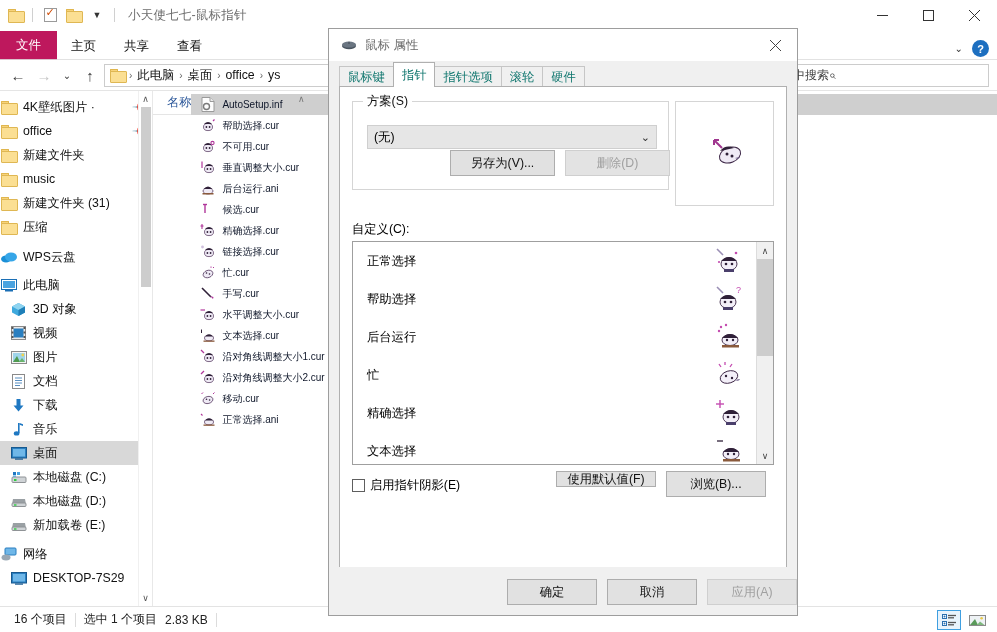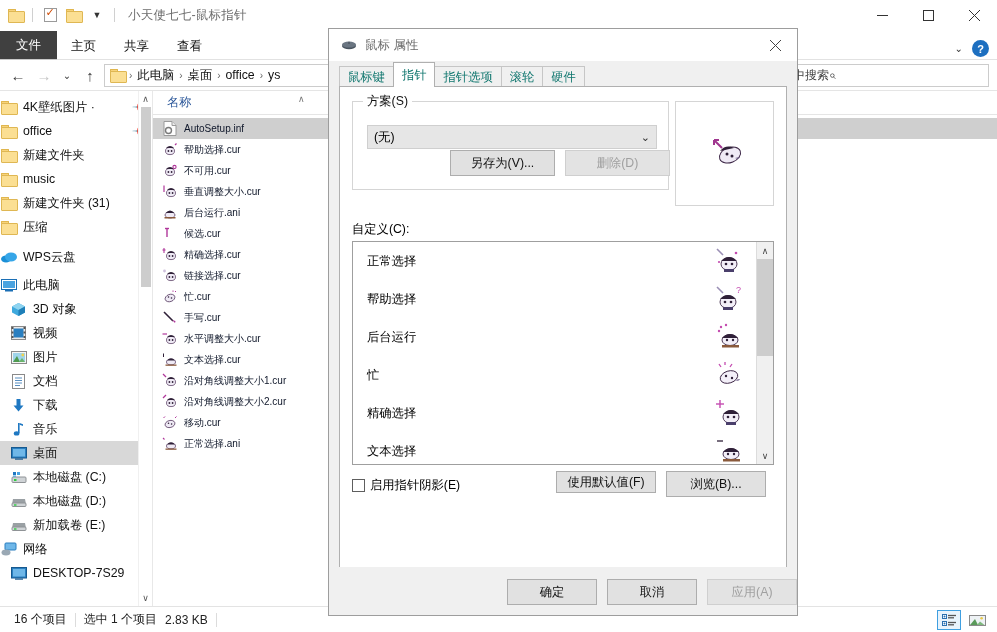--- a/index.html
+++ b/index.html
@@ -31,21 +31,21 @@
   .dropcaret { font-size:9px; color:#333; margin-left:1px;}
   .title-text { margin-left:10px; color:#6d6d6d; font-size:12.5px; letter-spacing:0.2px; }
   .wincontrols { position:absolute; right:0; top:0; display:flex; height:30px; }
   .wc { width:46px; height:30px; display:flex; align-items:center; justify-content:center; color:#333; font-size:11px;}
   .wc.close-btn { font-size:14px; }
   .wc svg { display:block; }
 
   
   .ribbon { height:30px; display:flex; align-items:flex-end; background:#fff; position:relative; }
   .rtab { height:28px; padding:0 14px; display:flex; align-items:center; font-size:12.5px; color:#111; }
-  .rtab.file { background:#404040; color:#fff; height:29px; padding:4px 16px; font-size:12.5px;}
+  .rtab.file { background:#be185d; color:#fff; height:29px; padding:4px 16px; font-size:12.5px;}
   .ribbon-right { position:absolute; right:8px; bottom:3px; display:flex; align-items:center; gap:9px;}
   .caret-sm { font-size:10px; color:#333; }
   .help-circle { width:17px; height:17px; border-radius:50%; background:#1d6fc0; color:#fff; font-size:11px; font-weight:bold; display:flex; align-items:center; justify-content:center;}
   .ribbon-underline { position:absolute; left:0; right:0; bottom:0; height:1px; background:#dededede;}
 
   
   .addressbar { height:30px; display:flex; align-items:center; padding:0 8px 0 6px; gap:2px; background:#fff;}
   .navbtn { width:24px; height:22px; display:flex; align-items:center; justify-content:center; color:#3b3b3b; font-size:15px;}
   .navbtn.dis { color:#c4c4c4; }
   .navbtn.small { width:18px; font-size:10px;}
@@ -62,21 +62,21 @@
   .navlist { padding-top:4px; }
   .nitem { height:24px; display:flex; align-items:center; font-size:12.3px; color:#111; padding-right:6px; white-space:nowrap;}
   .nitem.hl { background:#d8d8d8; }
   .nicon { width:17px; height:16px; margin-right:6px; flex:none; display:flex; align-items:center; justify-content:center;}
   .pin { margin-left:auto; color:#9a9a9a; font-size:10px; transform:rotate(45deg);}
   .navscroll { position:absolute; right:0; top:0; width:14px; height:100%; background:#fff; border-left:1px solid #f0f0f0;}
   .navscroll .arrow { height:16px; display:flex; align-items:center; justify-content:center; font-size:9px; color:#555;}
   .navscroll .thumb { position:absolute; top:16px; left:2px; width:10px; height:180px; background:#cdcdcd;}
   .navscroll .arrow.bot{ position:absolute; bottom:0; left:0; right:0;}
 
-  .filepane { flex:1; display:flex; flex-direction:column; min-width:0; border-left:1px solid #e8e8e8;}
+  .filepane { flex:1; display:flex; min-width:0; border-left:1px solid #e8e8e8;}
   .colhead { height:24px; display:flex; align-items:center; padding-left:14px; font-size:12.2px; color:#2a5699; position:relative; border-bottom:1px solid #e5e5e5;}
   .colhead .sortarrow{ position:absolute; left:145px; top:3px; font-size:9px; color:#777;}
   .filelist { flex:1; overflow:hidden; padding-top:3px;}
   .frow { height:21px; display:flex; align-items:center; padding-left:8px; font-size:10px; color:#0f172a; white-space:nowrap;}
   .frow.sel { background:#cfcfcf; }
   .ficon { width:18px; height:16px; margin-right:5px; flex:none; display:flex; align-items:center; justify-content:center;}
 
   
   .statusbar { height:26px; border-top:1px solid #e3e3e3; display:flex; align-items:center; padding:0 6px; font-size:12px; color:#222; position:relative; background:#fff;}
   .stat { padding:0 8px; }
@@ -114,21 +114,21 @@
   .listinner { flex:1; position:relative; overflow:hidden;}
   .litem { height:38px; display:flex; align-items:center; padding-left:14px; font-size:12.3px; position:relative;}
   .litem .cursor-art { position:absolute; right:12px; top:4px; width:30px; height:30px;}
   .lscroll { width:17px; border-left:1px solid #dcdcdc; background:#f0f0f0; position:relative;}
   .lscroll .arw { height:17px; display:flex; align-items:center; justify-content:center; font-size:9px; color:#444; background:#f0f0f0;}
   .lscroll .arw.bot{ position:absolute; bottom:0; left:0; right:0;}
   .lscroll .th { position:absolute; top:17px; left:0; width:16px; height:97px; background:#cdcdcd;}
 
   .chkrow { position:absolute; left:12px; top:390px; display:flex; align-items:center; font-size:12.3px;}
   .chkbox { width:13px; height:13px; border:1px solid #5e5e5e; background:#fff; margin-right:5px;}
-  .btn-default { position:absolute; left:216px; top:384px; width:100px; height:22px;}
+  .btn-default { position:absolute; left:216px; top:384px; width:100px; height:16px;}
   .btn-browse { position:absolute; left:326px; top:384px; width:100px; height:26px;}
 
   .dlg-footer { position:absolute; left:0; right:0; bottom:0; height:48px; background:#f0f0f0;}
   .btn-ok { position:absolute; left:178px; top:12px; width:90px; height:26px;}
   .btn-cancel { position:absolute; left:278px; top:12px; width:90px; height:26px;}
   .btn-apply { position:absolute; left:378px; top:12px; width:90px; height:26px;}
 
   .cursor-art { position:relative; }
 </style>
 </head>
@@ -391,21 +391,21 @@
             <span class="nicon">
               <svg width="16" height="13" viewBox="0 0 16 13">
                   <path d="M2 4 L14 4 L15 9.5 L1 9.5 Z" fill="#9aa0a4"></path>
                   <rect x="1" y="8" width="14" height="3.5" rx="1" fill="#cfd3d6" stroke="#8f9396"></rect>
                   <rect x="3" y="9.3" width="2.5" height="1.4" fill="#2ecc40"></rect>
                 </svg>
             </span>
             <span>新加载卷 (E:)</span>
           </div>
 
-          <div class="nitem" style="margin-top:0">
+          <div class="nitem" style="margin-top:5px">
             <span class="nicon">
               <svg width="16" height="14" viewBox="0 0 16 14">
                   <rect x="4" y="1" width="11" height="7" rx="1" fill="#6fb7e8" stroke="#2a7fc0"></rect>
                   <ellipse cx="5" cy="10.5" rx="4.5" ry="3" fill="#9aa8b4"></ellipse>
                 </svg>
             </span>
             <span>网络</span>
           </div>
 
           <div class="nitem" style="padding-left:10px">

